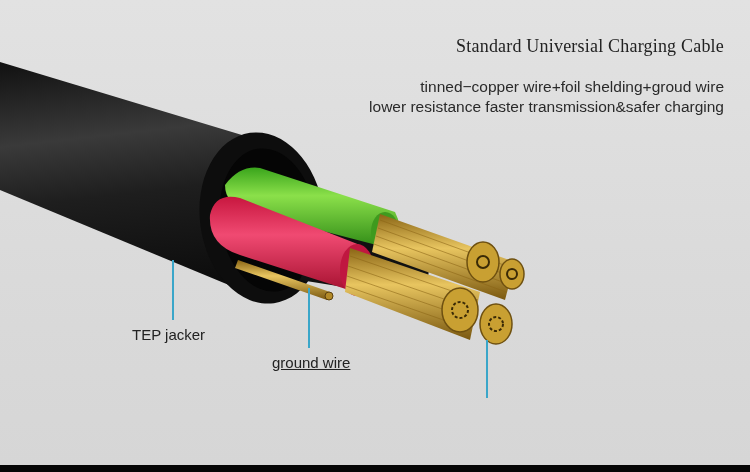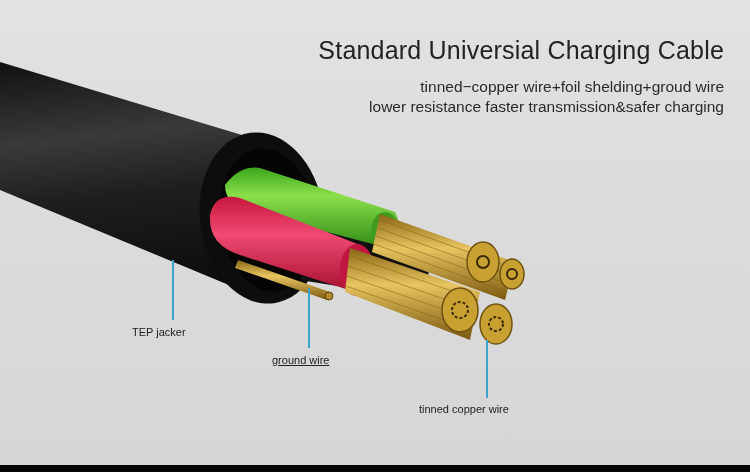--- a/index.html
+++ b/index.html
@@ -1,22 +1,22 @@
 <!DOCTYPE html>
 <html><head>
 <meta charset="utf-8">
 <style>
   html,body{margin:0;padding:0;}
   body{width:750px;height:472px;overflow:hidden;background:#dcdcdc;font-family:"Liberation Sans",sans-serif;}
   .stage{position:relative;width:750px;height:465px;background:linear-gradient(180deg,#e2e2e2 0%,#dadada 60%,#d6d6d6 100%);overflow:hidden;}
   .bottom-bar{position:absolute;left:0;top:465px;width:750px;height:7px;background:#050505;}
-  .title{position:absolute;right:26px;top:36px;font-size:25px;color:#222;letter-spacing:0.2px;white-space:nowrap;}
+  .title{position:absolute;right:26px;top:36px;font-size:18px;color:#222;letter-spacing:0.2px;white-space:nowrap;font-family:Liberation Serif, serif;}
   .sub{position:absolute;right:26px;font-size:15.5px;color:#2a2a2a;white-space:nowrap;}
   .sub1{top:78px;} .sub2{top:98px;}
-  .label{position:absolute;font-size:11px;color:#222;white-space:nowrap;}
+  .label{position:absolute;font-size:15px;color:#222;white-space:nowrap;}
   .lead{position:absolute;width:1.5px;background:#3aa6c9;}
   svg.cable{position:absolute;left:0;top:0;}
 </style>
 </head>
 <body>
 
 <div class="stage">
 
   <svg class="cable" width="750" height="465" viewBox="0 0 750 465">
     <defs>
@@ -88,15 +88,14 @@
   <div class="sub sub1">tinned−copper wire+foil shelding+groud wire</div>
   <div class="sub sub2">lower resistance faster transmission&amp;safer charging</div>
 
   <div class="lead" style="left:172px;top:260px;height:60px;"></div>
   <div class="label" style="left:132px;top:326px;">TEP jacker</div>
 
   <div class="lead" style="left:308px;top:288px;height:60px;"></div>
   <div class="label" style="left:272px;top:354px;text-decoration:underline;">ground wire</div>
 
   <div class="lead" style="left:486px;top:340px;height:58px;"></div>
-  <div class="label" style="left:419px;top:403px;">tinned copper wire</div>
 </div>
 <div class="bottom-bar"></div>
 
 </body></html>

